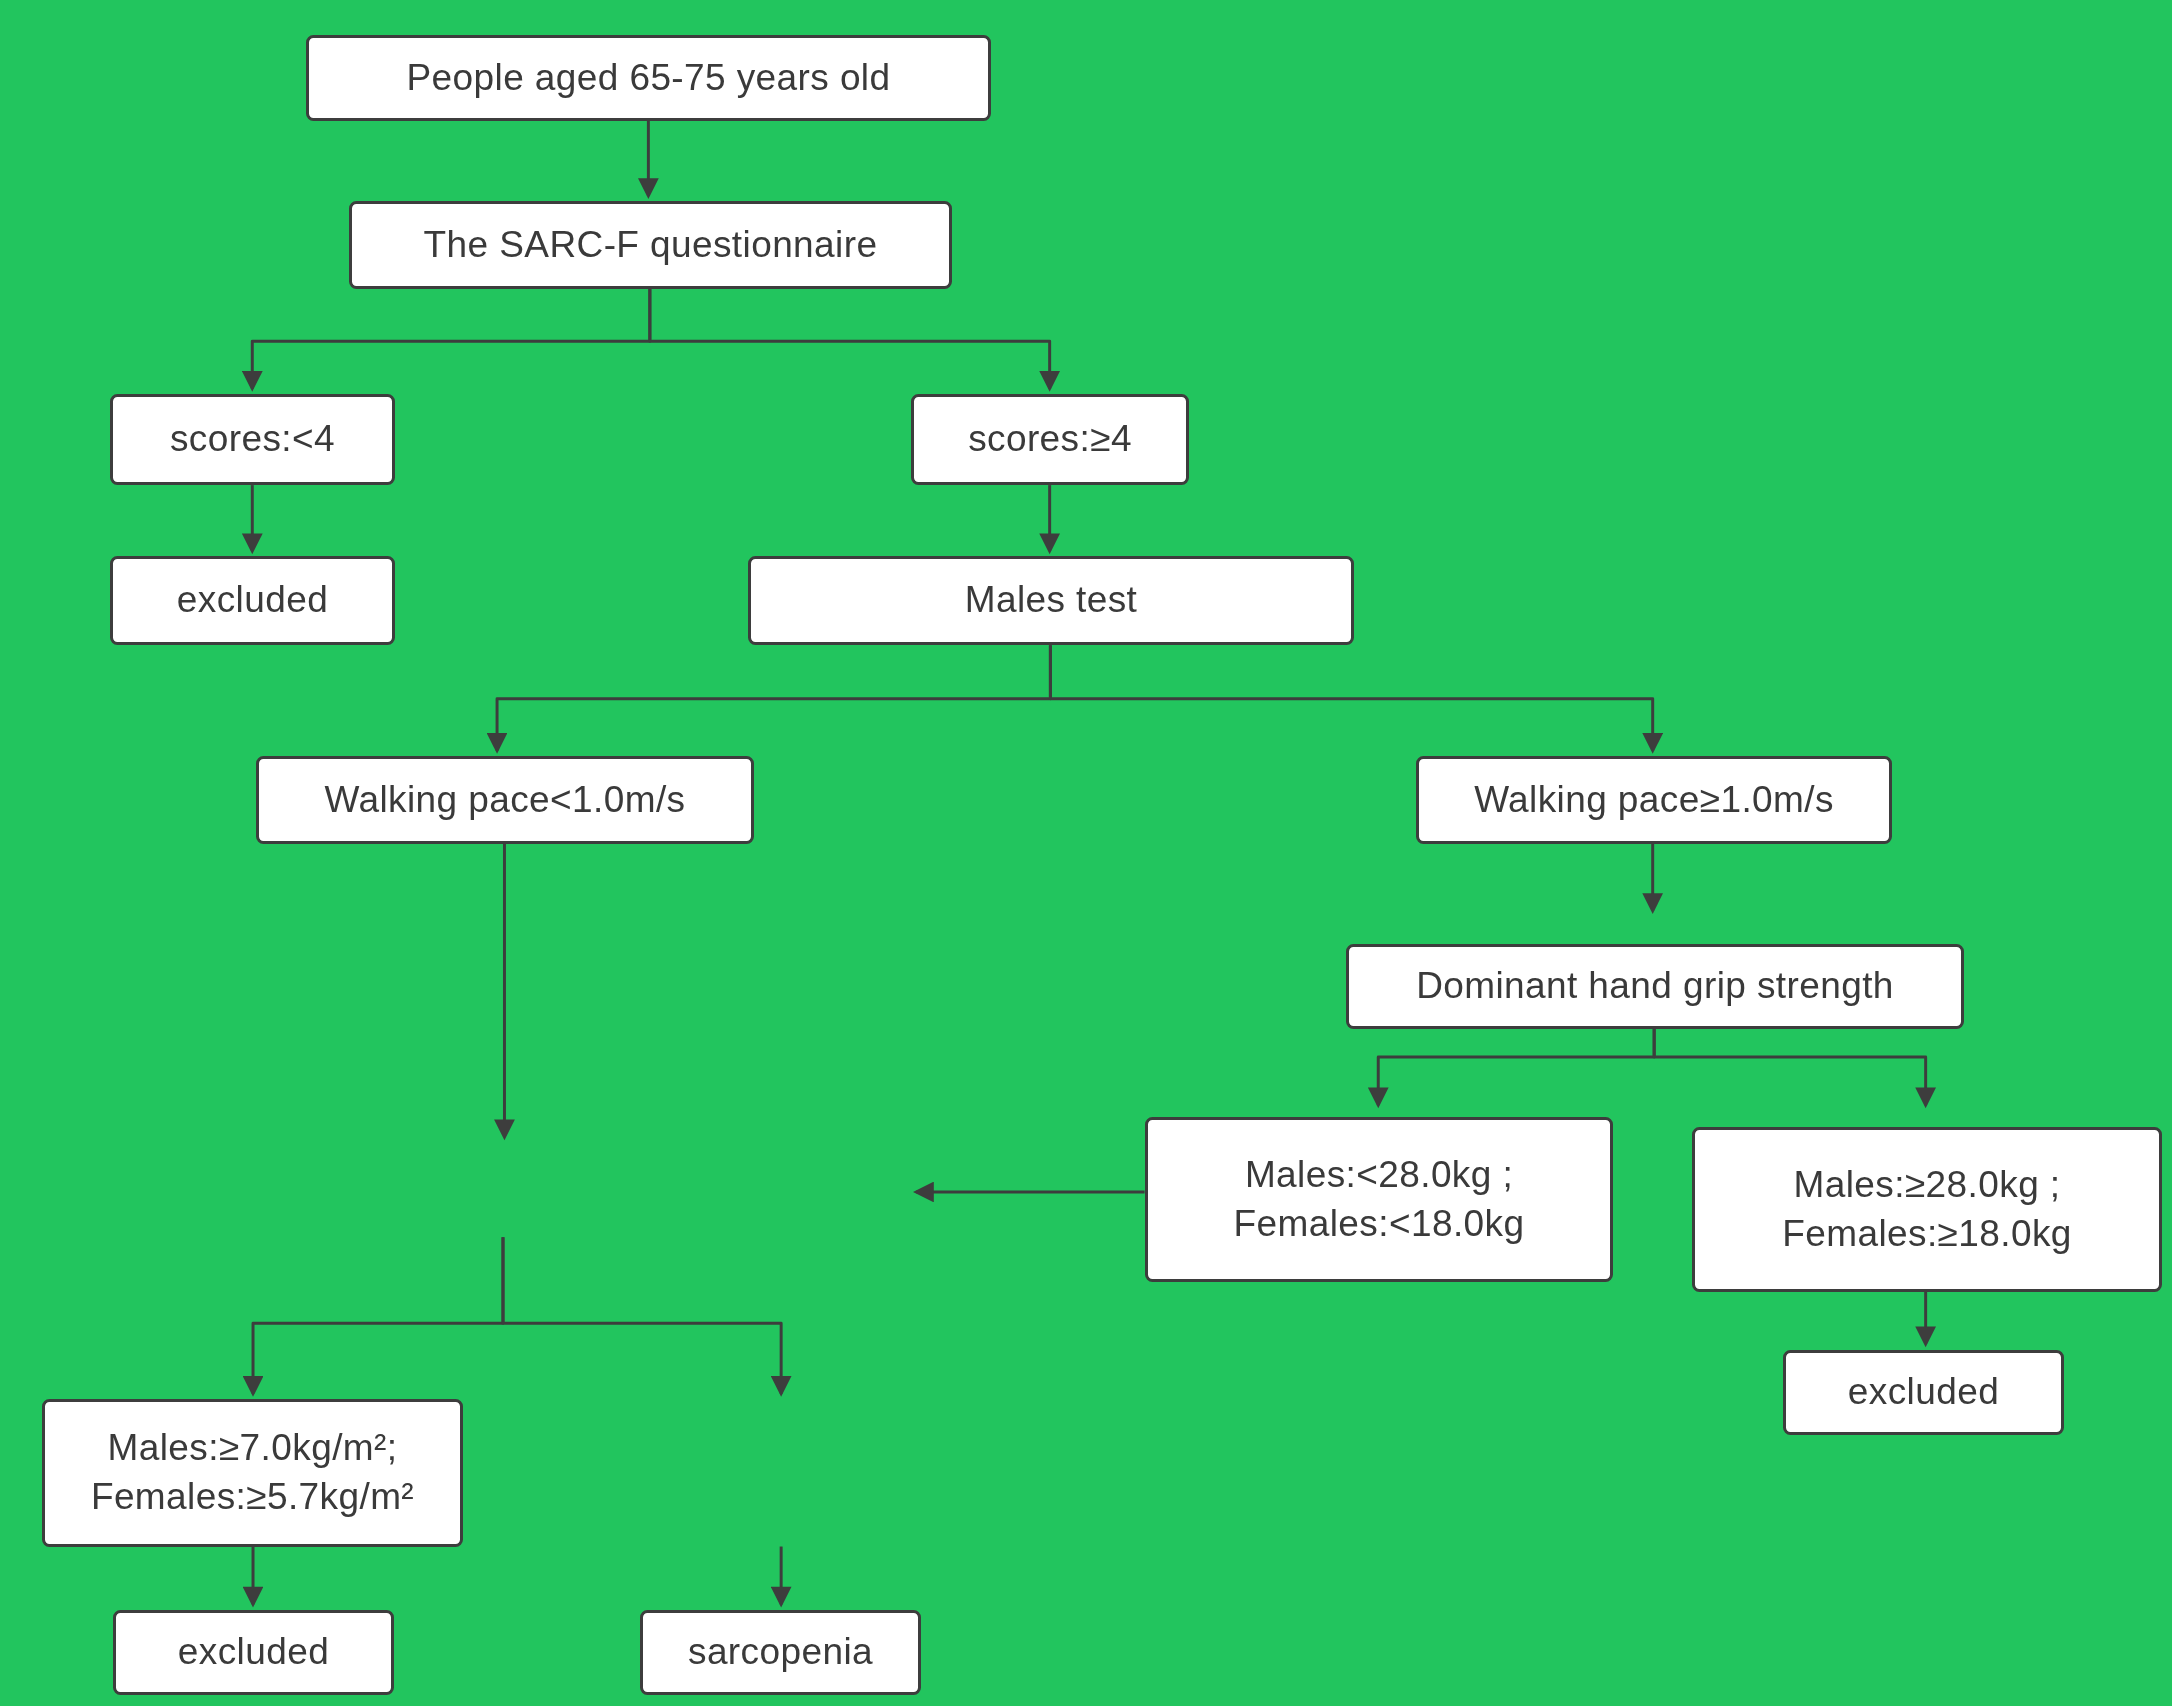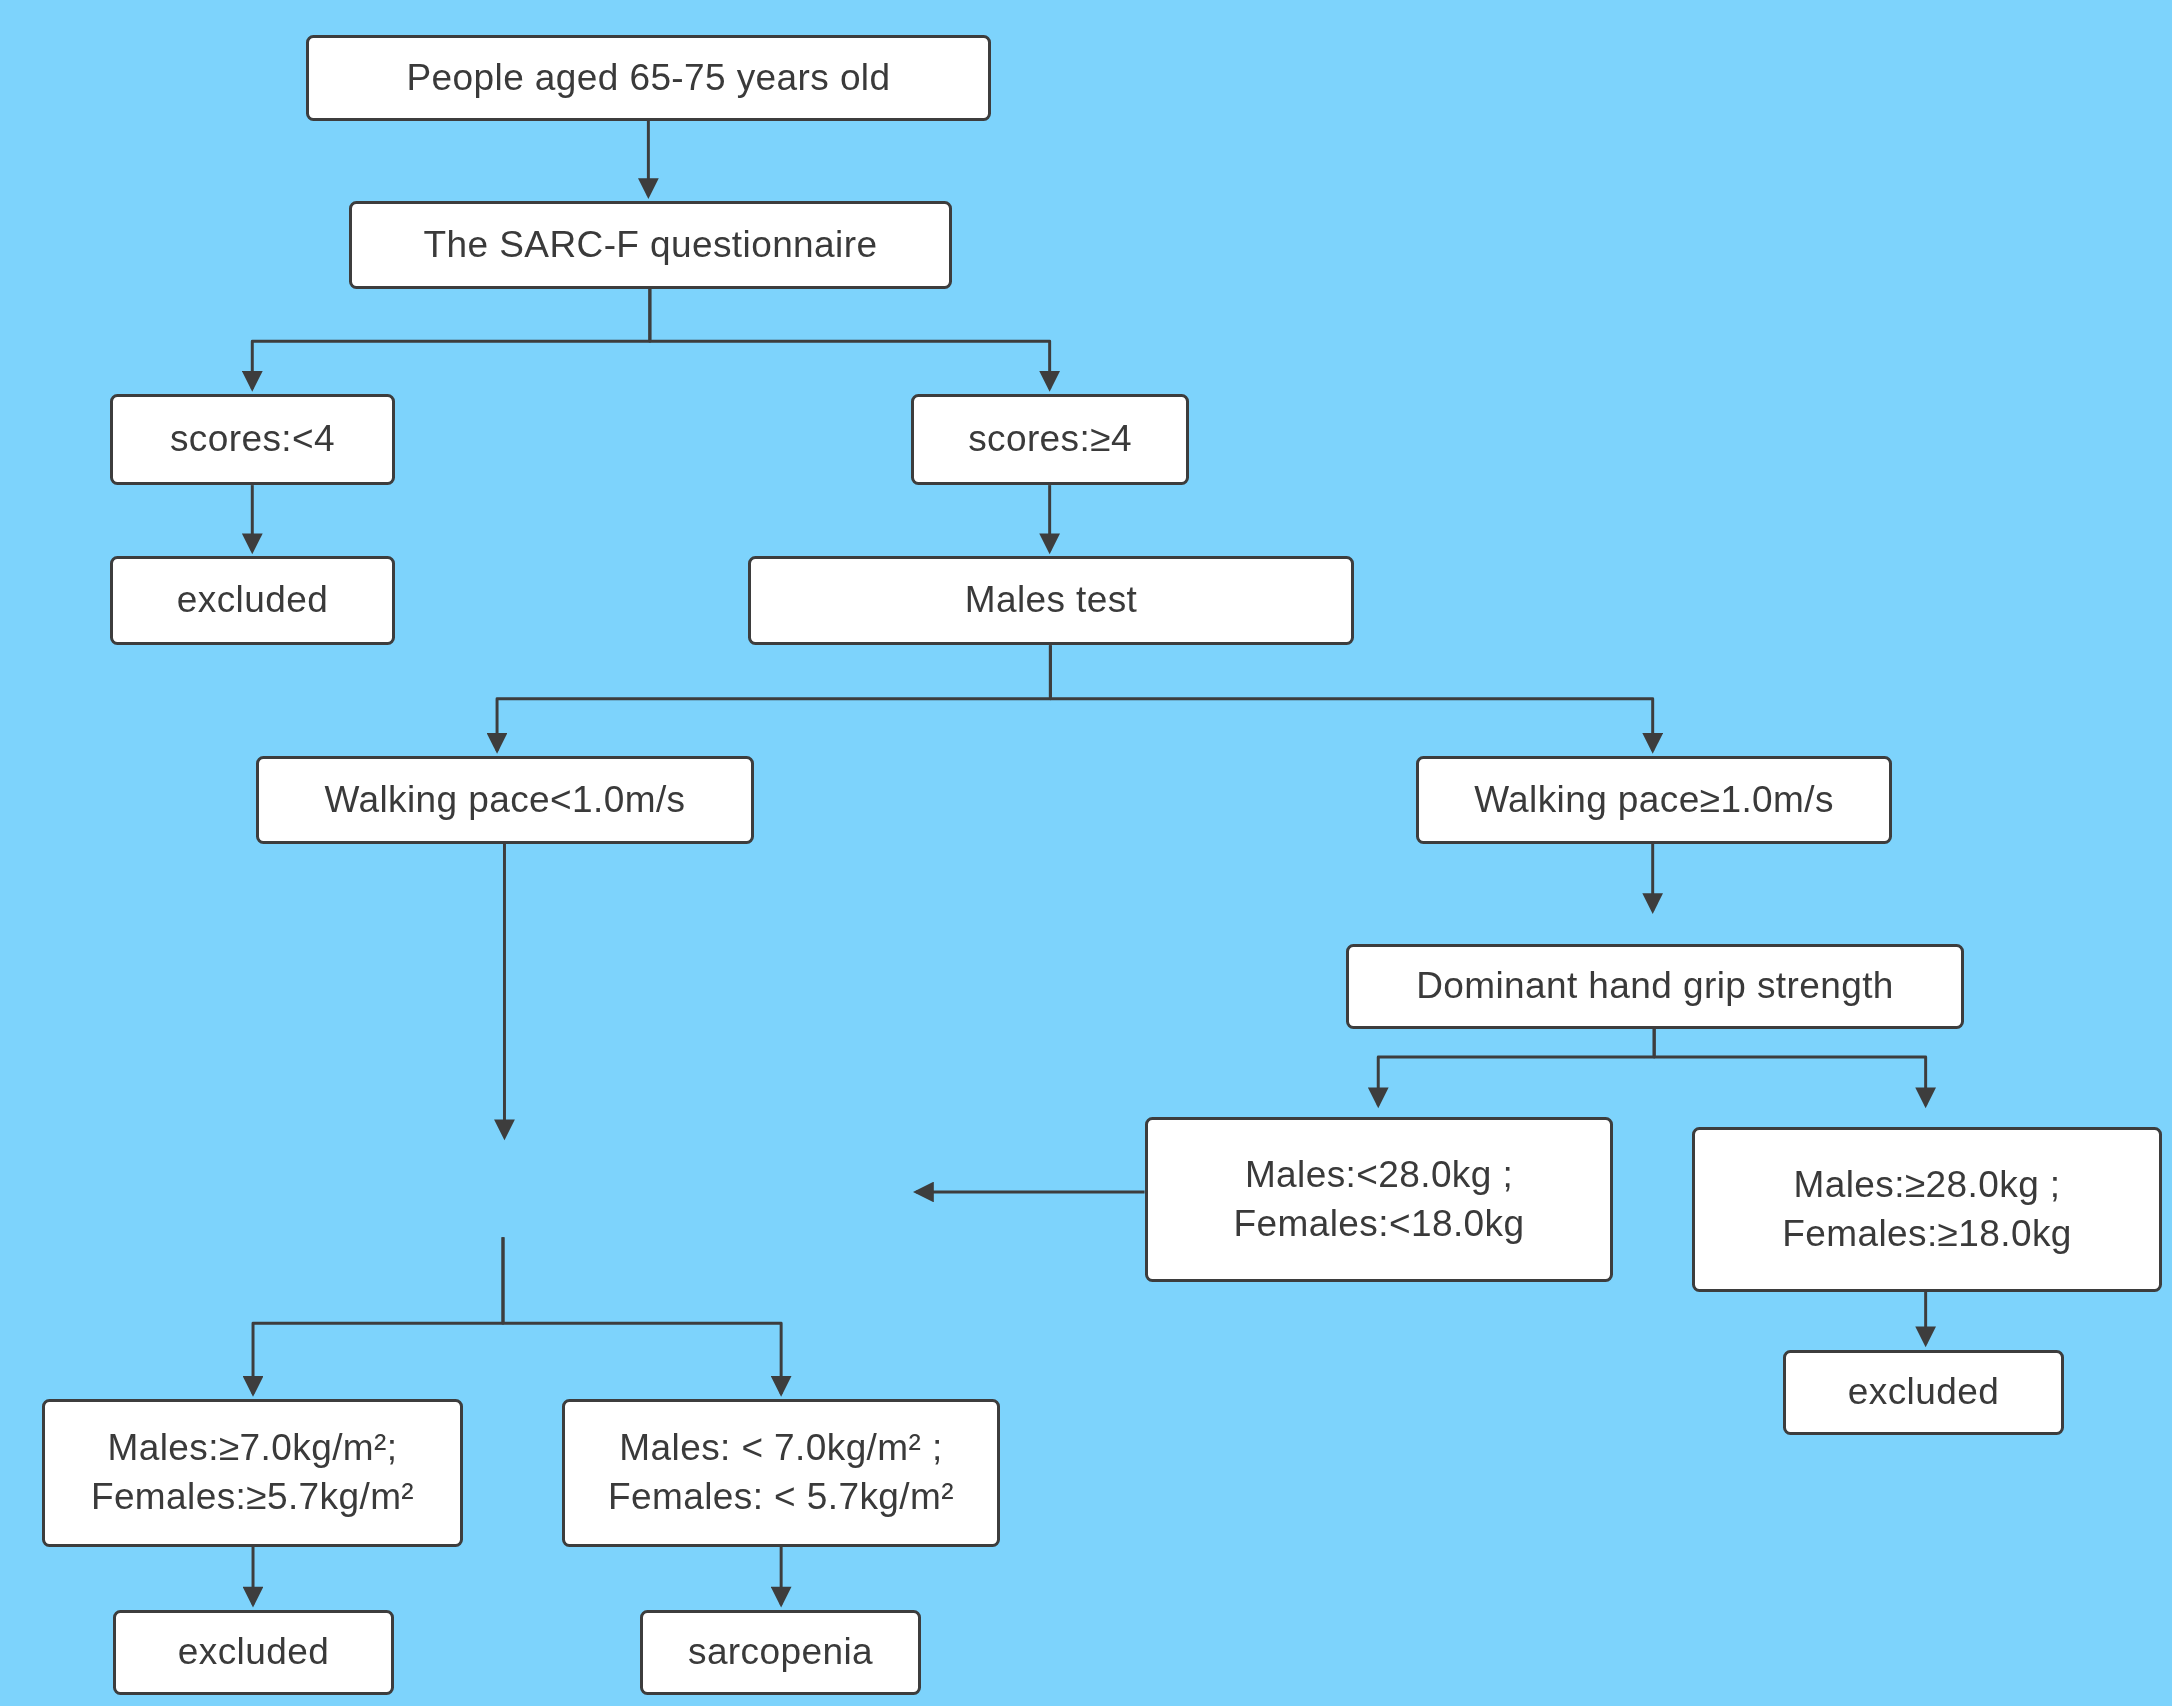--- a/index.html
+++ b/index.html
@@ -5,21 +5,21 @@
   html, body {
     margin: 0;
     padding: 0;
     background: #ffffff;
     font-family: "Liberation Sans", sans-serif;
   }
   .canvas {
     position: relative;
     width: 2172px;
     height: 1706px;
-    background: #7dd3fc;
+    background: #22c55e;
     overflow: hidden;
   }
   .edges-layer {
     position: absolute;
     left: 0; top: 0;
     width: 2172px;
     height: 1706px;
     z-index: 1;
   }
   .node {
@@ -155,24 +155,20 @@
 
   <div class="node" id="node-excluded-grip">
     <span class="node-label">excluded</span>
   </div>
 
   <div class="node" id="node-smi-ok">
     <span class="node-label">Males:≥7.0kg/m²;
 Females:≥5.7kg/m²</span>
   </div>
 
-  <div class="node" id="node-smi-low">
-    <span class="node-label">Males: &lt; 7.0kg/m² ;
-Females: &lt; 5.7kg/m²</span>
-  </div>
 
   <div class="node" id="node-excluded-smi">
     <span class="node-label">excluded</span>
   </div>
 
   <div class="node" id="node-sarcopenia">
     <span class="node-label">sarcopenia</span>
   </div>
 
 </div>

